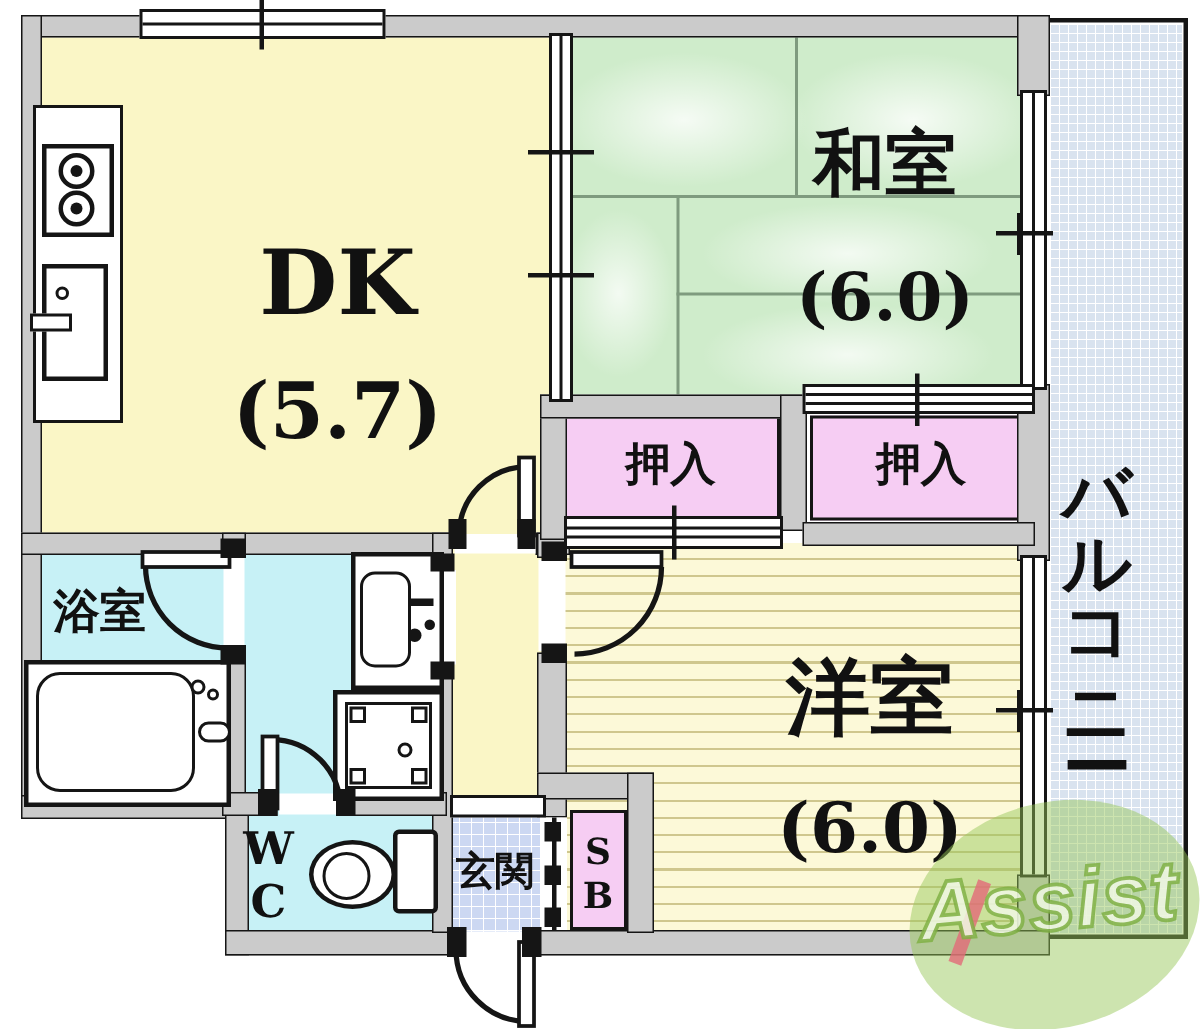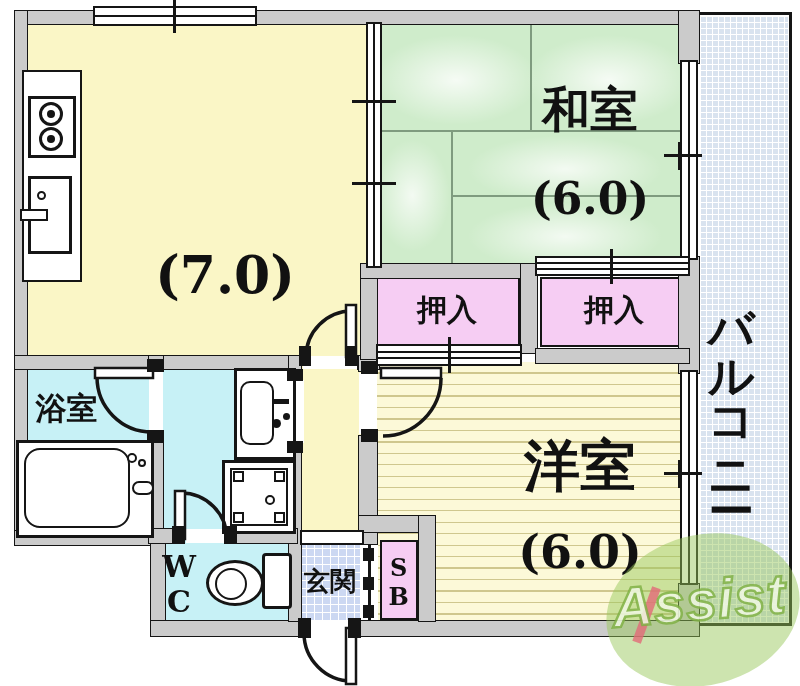--- a/index.html
+++ b/index.html
@@ -196,21 +196,22 @@
       <rect x="147" y="430" width="17" height="13"></rect>
       <rect x="172" y="526" width="13" height="18"></rect>
       <rect x="224" y="526" width="13" height="18"></rect>
       <rect x="287" y="369" width="16" height="12"></rect>
       <rect x="287" y="441" width="16" height="12"></rect>
       <rect x="298" y="618" width="13" height="20"></rect>
       <rect x="348" y="618" width="13" height="20"></rect>
     </g>
   </svg>
 
-  <div class="label" style="left:125px;top:248px;width:200px;font-size:52px;">(7.0)</div>
+  <div class="label" style="left:130px;top:158px;width:190px;font-size:60px;">DK</div>
+  <div class="label" style="left:125px;top:248px;width:200px;font-size:52px;">(5.7)</div>
 
   <div class="label" style="left:500px;top:84px;width:180px;font-size:48px;">和室</div>
   <div class="label" style="left:500px;top:176px;width:180px;font-size:44px;">(6.0)</div>
 
   <div class="label" style="left:374px;top:294px;width:146px;font-size:30px;">押入</div>
   <div class="label" style="left:540px;top:294px;width:148px;font-size:30px;">押入</div>
 
   <div class="label" style="left:480px;top:436px;width:200px;font-size:56px;">洋室</div>
   <div class="label" style="left:480px;top:528px;width:200px;font-size:46px;">(6.0)</div>
 

